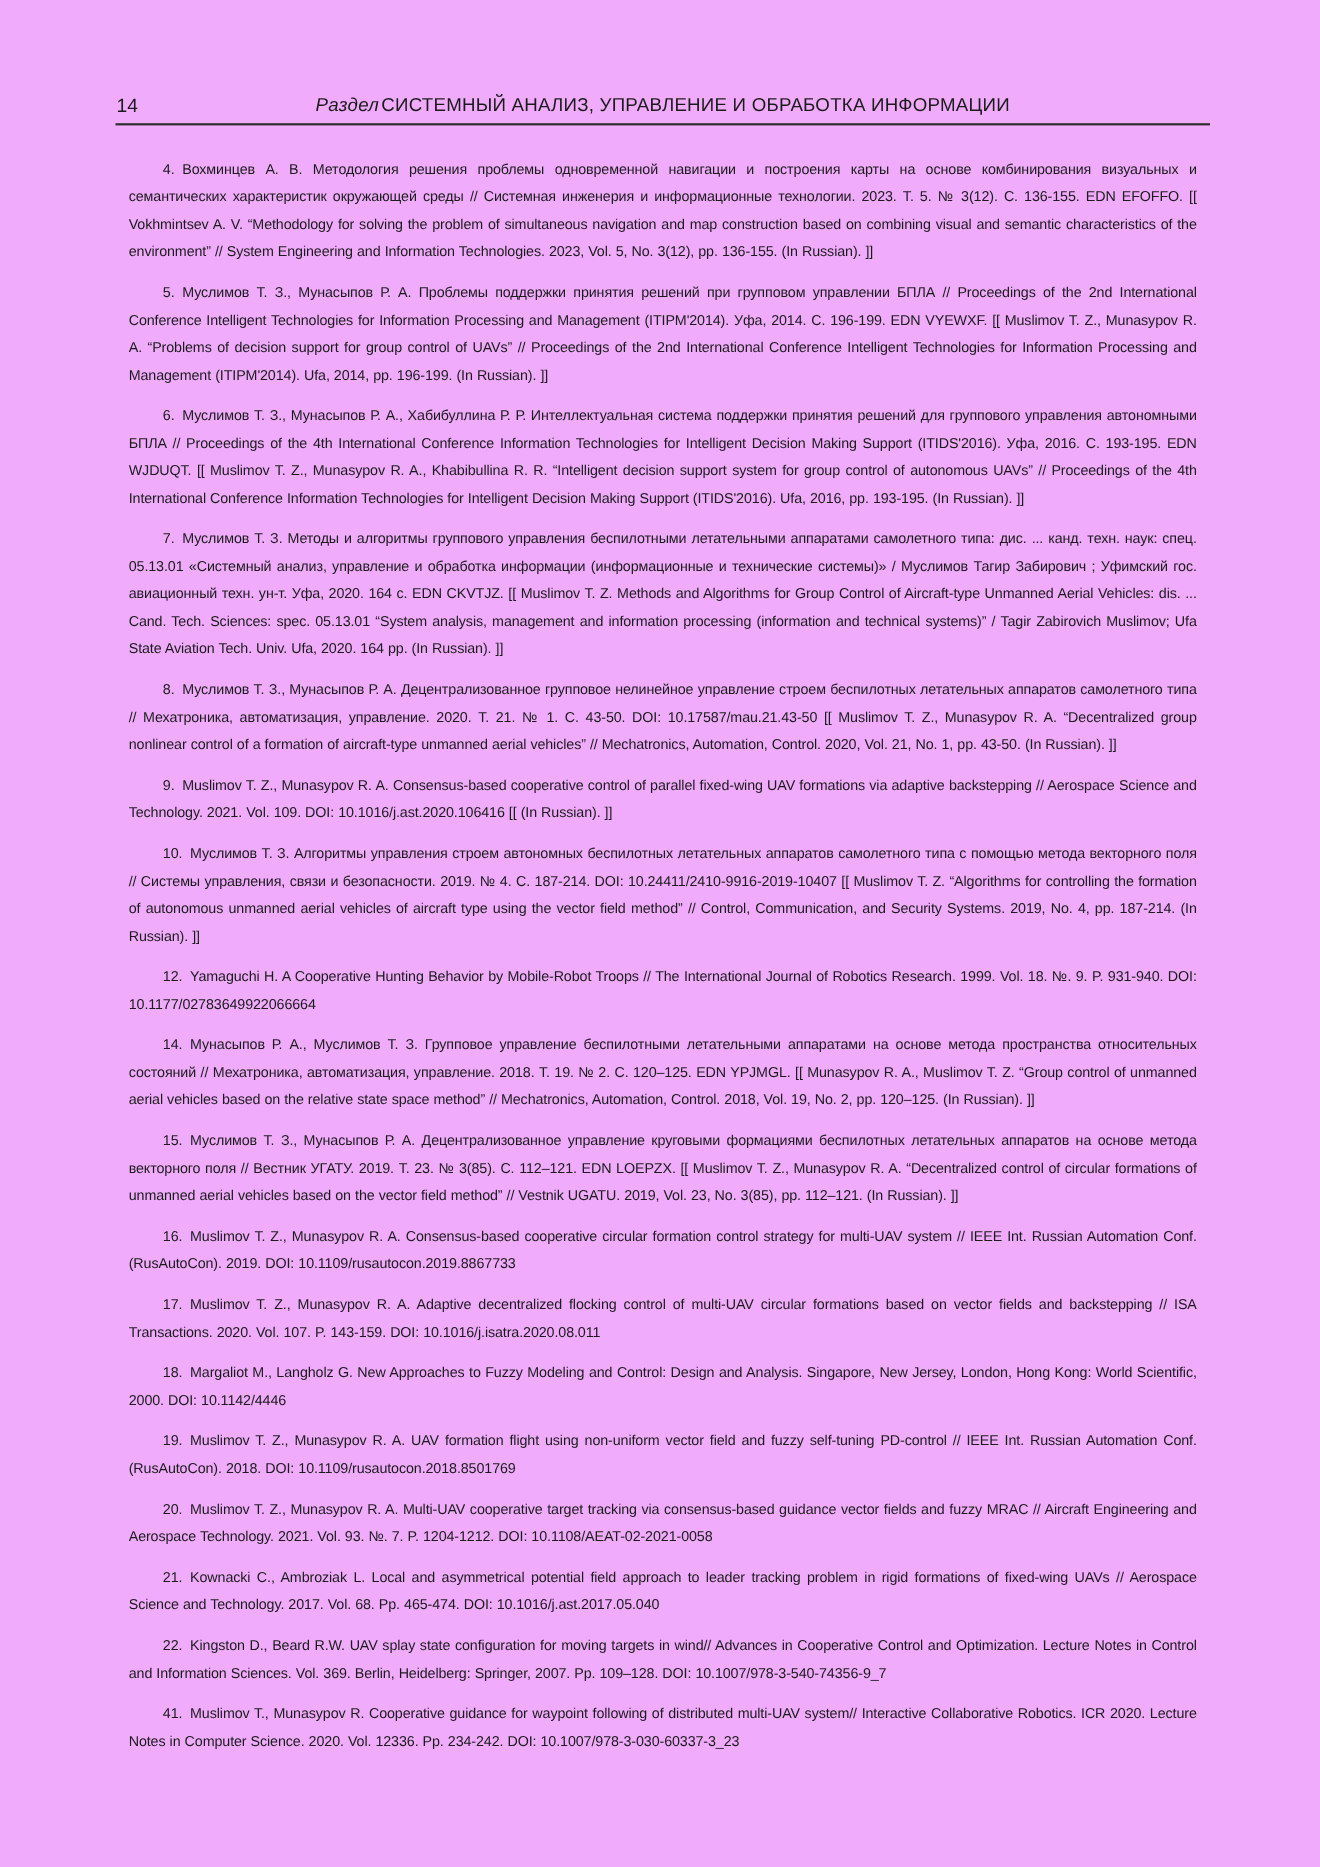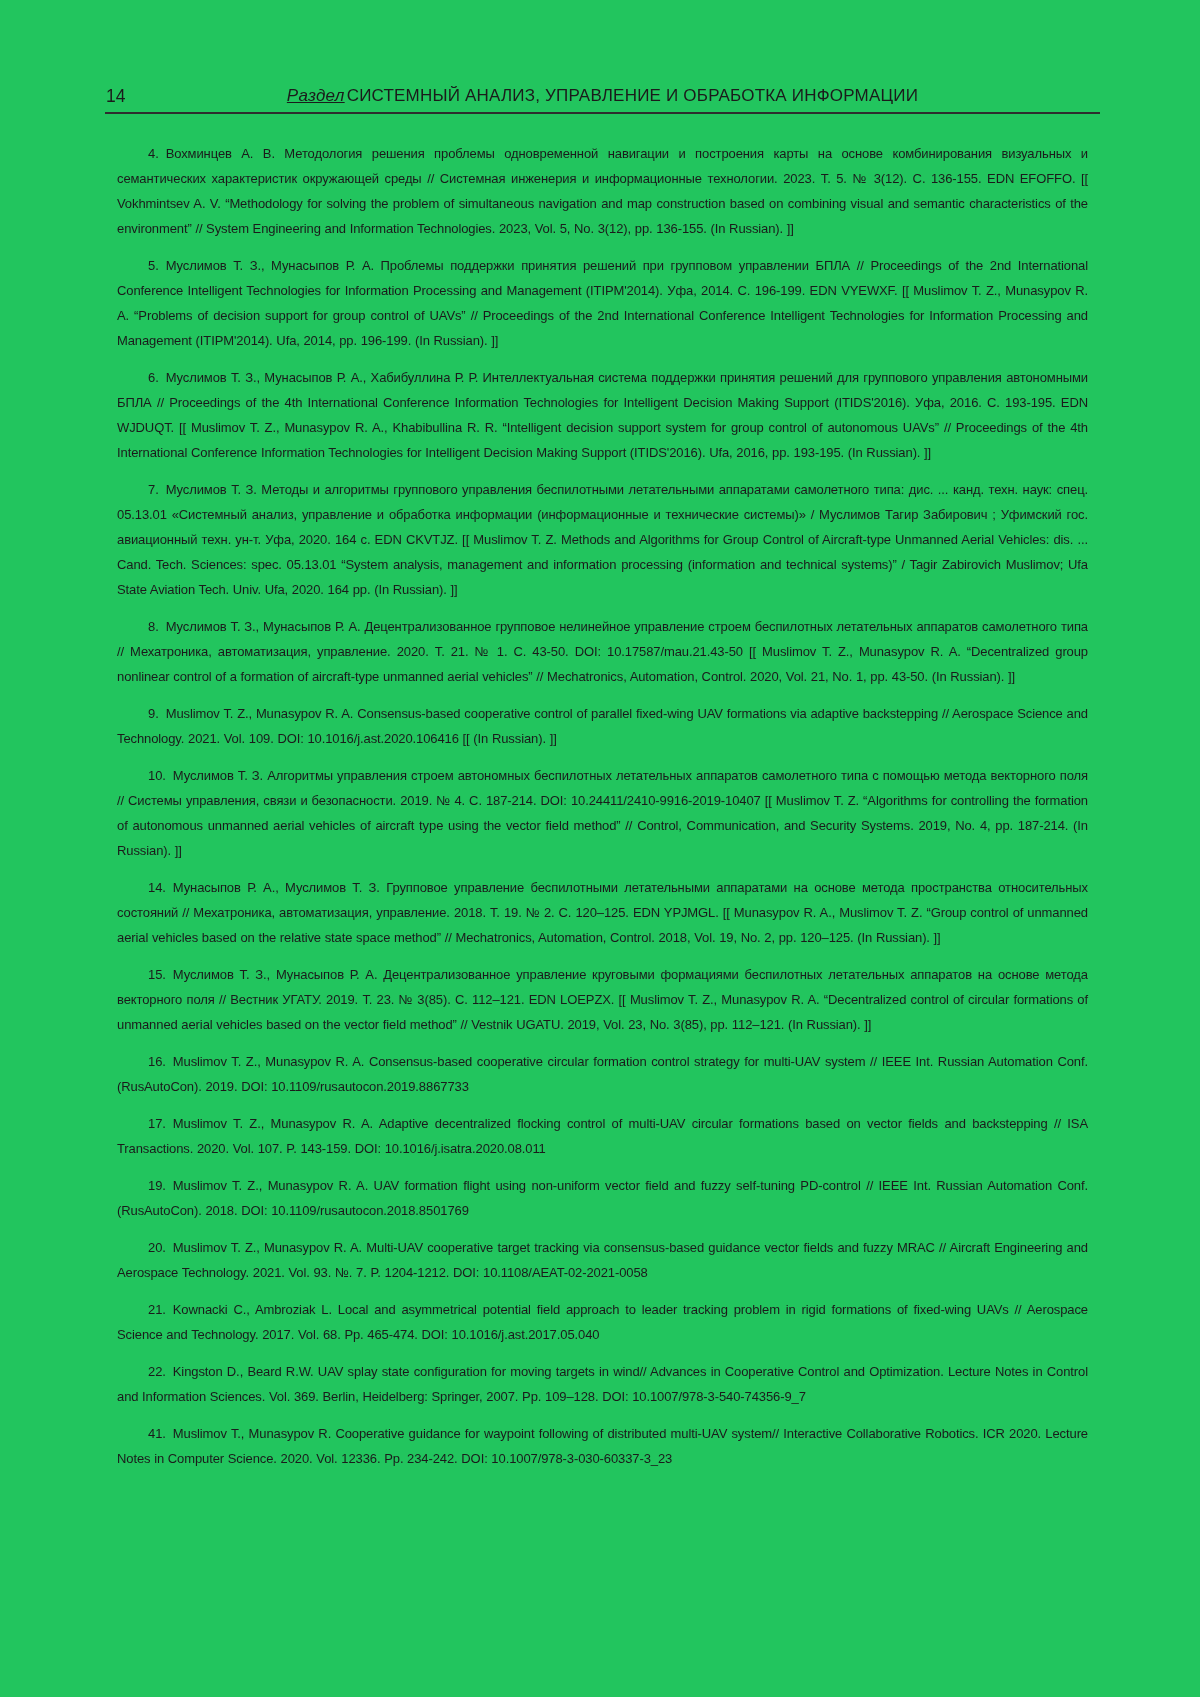--- a/index.html
+++ b/index.html
@@ -1,20 +1,20 @@
 <!DOCTYPE html>
 <html lang="ru"><head>
 <meta charset="utf-8">
 <style>
   html, body { margin: 0; padding: 0; background: #ffffff; }
   .page {
     position: relative;
     width: 1200px;
     height: 1697px;
-    background: #22c55e;
+    background: #f0abfc;
     color: #1b1b1b;
     font-family: "Liberation Sans", "DejaVu Sans", sans-serif;
     overflow: hidden;
     box-sizing: border-box;
   }
   .header {
     position: absolute;
     top: 86px;
     left: 105px;
     right: 100px;
@@ -31,21 +31,20 @@
   .page-number {
     position: absolute;
     left: 1px;
     bottom: 0;
     font-size: 17.5px;
   }
   .section-label {
     font-style: italic;
     margin-right: 2px;
     letter-spacing: 0.3px;
-    text-decoration: underline;
   }
   .section-title {
     letter-spacing: 0.2px;
   }
   .content {
     position: absolute;
     top: 129px;
     left: 105px;
     width: 995px;
   }
@@ -73,24 +72,26 @@
   </div>
 
   <div class="content">
     <p class="ref"><span class="ref-num">4.</span><span>Вохминцев А. В. Методология решения проблемы одновременной навигации и построения карты на основе комбинирования визуальных и семантических характеристик окружающей среды // Системная инженерия и информационные технологии. 2023. Т. 5. № 3(12). С. 136-155. EDN EFOFFO.  [[ Vokhmintsev A. V. “Methodology for solving the problem of simultaneous navigation and map construction based on combining visual and semantic characteristics of the environment” // System Engineering and Information Technologies. 2023, Vol. 5, No. 3(12), pp. 136-155. (In Russian). ]]</span></p>
     <p class="ref"><span class="ref-num">5.</span><span>Муслимов Т. З., Мунасыпов Р. А. Проблемы поддержки принятия решений при групповом управлении БПЛА // Proceedings of the 2nd International Conference Intelligent Technologies for Information Processing and Management (ITIPM'2014). Уфа, 2014. С. 196-199. EDN VYEWXF.  [[ Muslimov T. Z., Munasypov R. A. “Problems of decision support for group control of UAVs” // Proceedings of the 2nd International Conference Intelligent Technologies for Information Processing and Management (ITIPM'2014). Ufa, 2014, pp. 196-199. (In Russian). ]]</span></p>
     <p class="ref"><span class="ref-num">6.</span><span>Муслимов Т. З., Мунасыпов Р. А., Хабибуллина Р. Р. Интеллектуальная система поддержки принятия решений для группового управления автономными БПЛА // Proceedings of the 4th International Conference Information Technologies for Intelligent Decision Making Support (ITIDS'2016). Уфа, 2016. С. 193-195. EDN WJDUQT.  [[ Muslimov T. Z., Munasypov R. A., Khabibullina R. R. “Intelligent decision support system for group control of autonomous UAVs” // Proceedings of the 4th International Conference Information Technologies for Intelligent Decision Making Support (ITIDS'2016). Ufa, 2016, pp. 193-195. (In Russian). ]]</span></p>
     <p class="ref"><span class="ref-num">7.</span><span>Муслимов Т. З. Методы и алгоритмы группового управления беспилотными летательными аппаратами самолетного типа: дис. ... канд. техн. наук: спец. 05.13.01 «Системный анализ, управление и обработка информации (информационные и технические системы)» / Муслимов Тагир Забирович ; Уфимский гос. авиационный техн. ун-т. Уфа, 2020. 164 с. EDN CKVTJZ. [[ Muslimov T. Z. Methods and Algorithms for Group Control of Aircraft-type Unmanned Aerial Vehicles: dis. ... Cand. Tech. Sciences: spec. 05.13.01 “System analysis, management and information processing (information and technical systems)” / Tagir Zabirovich Muslimov; Ufa State Aviation Tech. Univ. Ufa, 2020. 164 pp. (In Russian). ]]</span></p>
     <p class="ref"><span class="ref-num">8.</span><span>Муслимов Т. З., Мунасыпов Р. А. Децентрализованное групповое нелинейное управление строем беспилотных летательных аппаратов самолетного типа // Мехатроника, автоматизация, управление. 2020. Т. 21. № 1. С. 43-50. DOI: 10.17587/mau.21.43-50  [[ Muslimov T. Z., Munasypov R. A. “Decentralized group nonlinear control of a formation of aircraft-type unmanned aerial vehicles” // Mechatronics, Automation, Control. 2020, Vol. 21, No. 1, pp. 43-50. (In Russian). ]]</span></p>
     <p class="ref"><span class="ref-num">9.</span><span>Muslimov T. Z., Munasypov R. A. Consensus-based cooperative control of parallel fixed-wing UAV formations via adaptive backstepping // Aerospace Science and Technology. 2021. Vol. 109. DOI: 10.1016/j.ast.2020.106416  [[  (In Russian). ]]</span></p>
     <p class="ref"><span class="ref-num">10.</span><span>Муслимов Т. З. Алгоритмы управления строем автономных беспилотных летательных аппаратов самолетного типа с помощью метода векторного поля // Системы управления, связи и безопасности. 2019. № 4. С. 187-214. DOI: 10.24411/2410-9916-2019-10407  [[ Muslimov T. Z. “Algorithms for controlling the formation of autonomous unmanned aerial vehicles of aircraft type using the vector field method” // Control, Communication, and Security Systems. 2019, No. 4, pp. 187-214. (In Russian). ]]</span></p>
+    <p class="ref"><span class="ref-num">12.</span><span>Yamaguchi H. A Cooperative Hunting Behavior by Mobile-Robot Troops // The International Journal of Robotics Research. 1999. Vol. 18. №. 9. P. 931-940. DOI: 10.1177/02783649922066664</span></p>
     <p class="ref"><span class="ref-num">14.</span><span>Мунасыпов Р. А., Муслимов Т. З. Групповое управление беспилотными летательными аппаратами на основе метода пространства относительных состояний // Мехатроника, автоматизация, управление. 2018. Т. 19. № 2. С. 120–125. EDN YPJMGL.  [[ Munasypov R. A., Muslimov T. Z. “Group control of unmanned aerial vehicles based on the relative state space method” // Mechatronics, Automation, Control. 2018, Vol. 19, No. 2, pp. 120–125. (In Russian). ]]</span></p>
     <p class="ref"><span class="ref-num">15.</span><span>Муслимов Т. З., Мунасыпов Р. А. Децентрализованное управление круговыми формациями беспилотных летательных аппаратов на основе метода векторного поля // Вестник УГАТУ. 2019. Т. 23. № 3(85). С. 112–121. EDN LOEPZX.  [[ Muslimov T. Z., Munasypov R. A. “Decentralized control of circular formations of unmanned aerial vehicles based on the vector field method” // Vestnik UGATU. 2019, Vol. 23, No. 3(85), pp. 112–121. (In Russian). ]]</span></p>
     <p class="ref"><span class="ref-num">16.</span><span>Muslimov T. Z., Munasypov R. A. Consensus-based cooperative circular formation control strategy for multi-UAV system // IEEE Int. Russian Automation Conf. (RusAutoCon). 2019. DOI: 10.1109/rusautocon.2019.8867733</span></p>
     <p class="ref"><span class="ref-num">17.</span><span>Muslimov T. Z., Munasypov R. A. Adaptive decentralized flocking control of multi-UAV circular formations based on vector fields and backstepping // ISA Transactions. 2020. Vol. 107. P. 143-159. DOI: 10.1016/j.isatra.2020.08.011</span></p>
+    <p class="ref"><span class="ref-num">18.</span><span>Margaliot M., Langholz G. New Approaches to Fuzzy Modeling and Control: Design and Analysis. Singapore, New Jersey, London, Hong Kong: World Scientific, 2000. DOI: 10.1142/4446</span></p>
     <p class="ref"><span class="ref-num">19.</span><span>Muslimov T. Z., Munasypov R. A. UAV formation flight using non-uniform vector field and fuzzy self-tuning PD-control // IEEE Int. Russian Automation Conf. (RusAutoCon). 2018. DOI: 10.1109/rusautocon.2018.8501769</span></p>
     <p class="ref"><span class="ref-num">20.</span><span>Muslimov T. Z., Munasypov R. A. Multi-UAV cooperative target tracking via consensus-based guidance vector fields and fuzzy MRAC // Aircraft Engineering and Aerospace Technology. 2021. Vol. 93. №. 7. P. 1204-1212. DOI: 10.1108/AEAT-02-2021-0058</span></p>
     <p class="ref"><span class="ref-num">21.</span><span>Kownacki C., Ambroziak L. Local and asymmetrical potential field approach to leader tracking problem in rigid formations of fixed-wing UAVs // Aerospace Science and Technology. 2017. Vol. 68. Pp. 465-474. DOI: 10.1016/j.ast.2017.05.040</span></p>
     <p class="ref"><span class="ref-num">22.</span><span>Kingston D., Beard R.W. UAV splay state configuration for moving targets in wind// Advances in Cooperative Control and Optimization. Lecture Notes in Control and Information Sciences. Vol. 369. Berlin, Heidelberg: Springer, 2007. Pp. 109–128. DOI: 10.1007/978-3-540-74356-9_7</span></p>
     <p class="ref"><span class="ref-num">41.</span><span>Muslimov T., Munasypov R. Cooperative guidance for waypoint following of distributed multi-UAV system// Interactive Collaborative Robotics. ICR 2020. Lecture Notes in Computer Science. 2020. Vol. 12336. Pp. 234-242. DOI: 10.1007/978-3-030-60337-3_23</span></p>
   </div>
 
 </div>
 
 </body></html>

